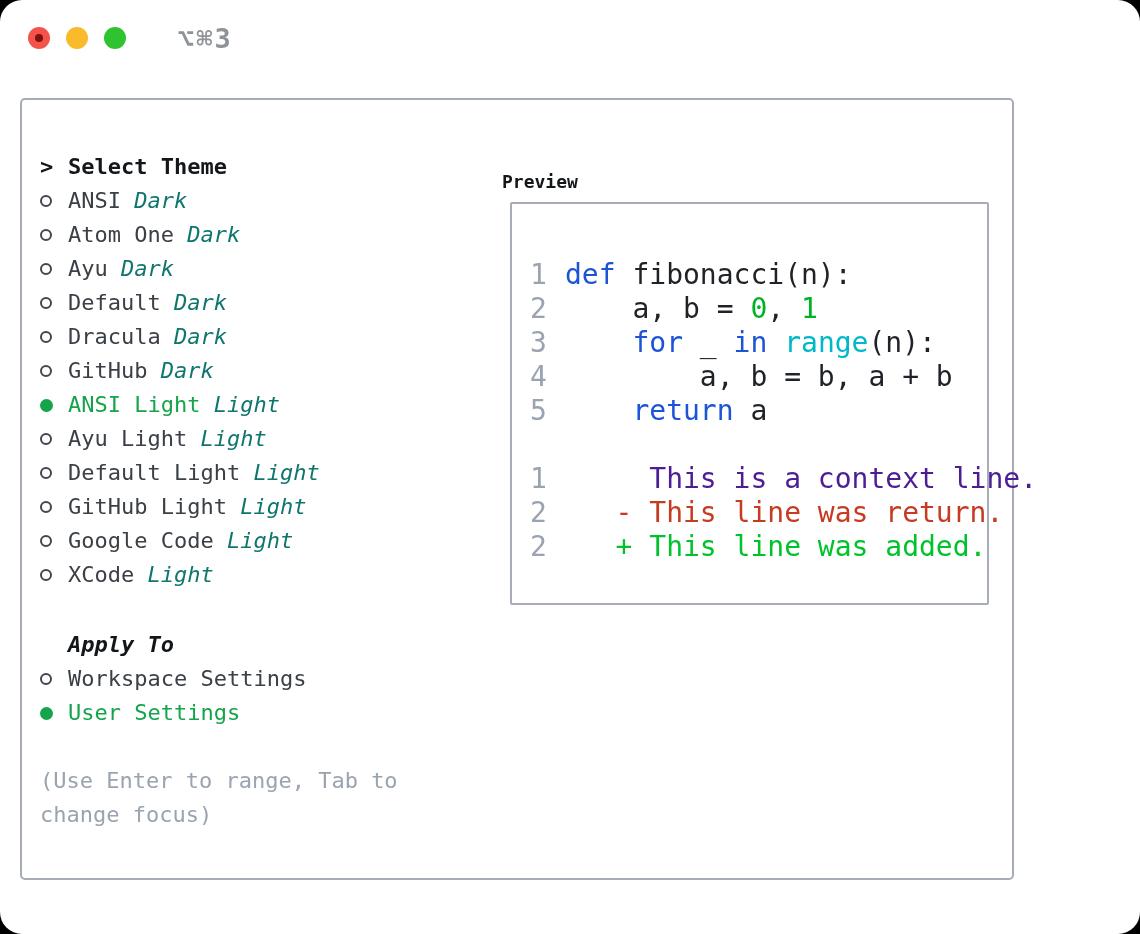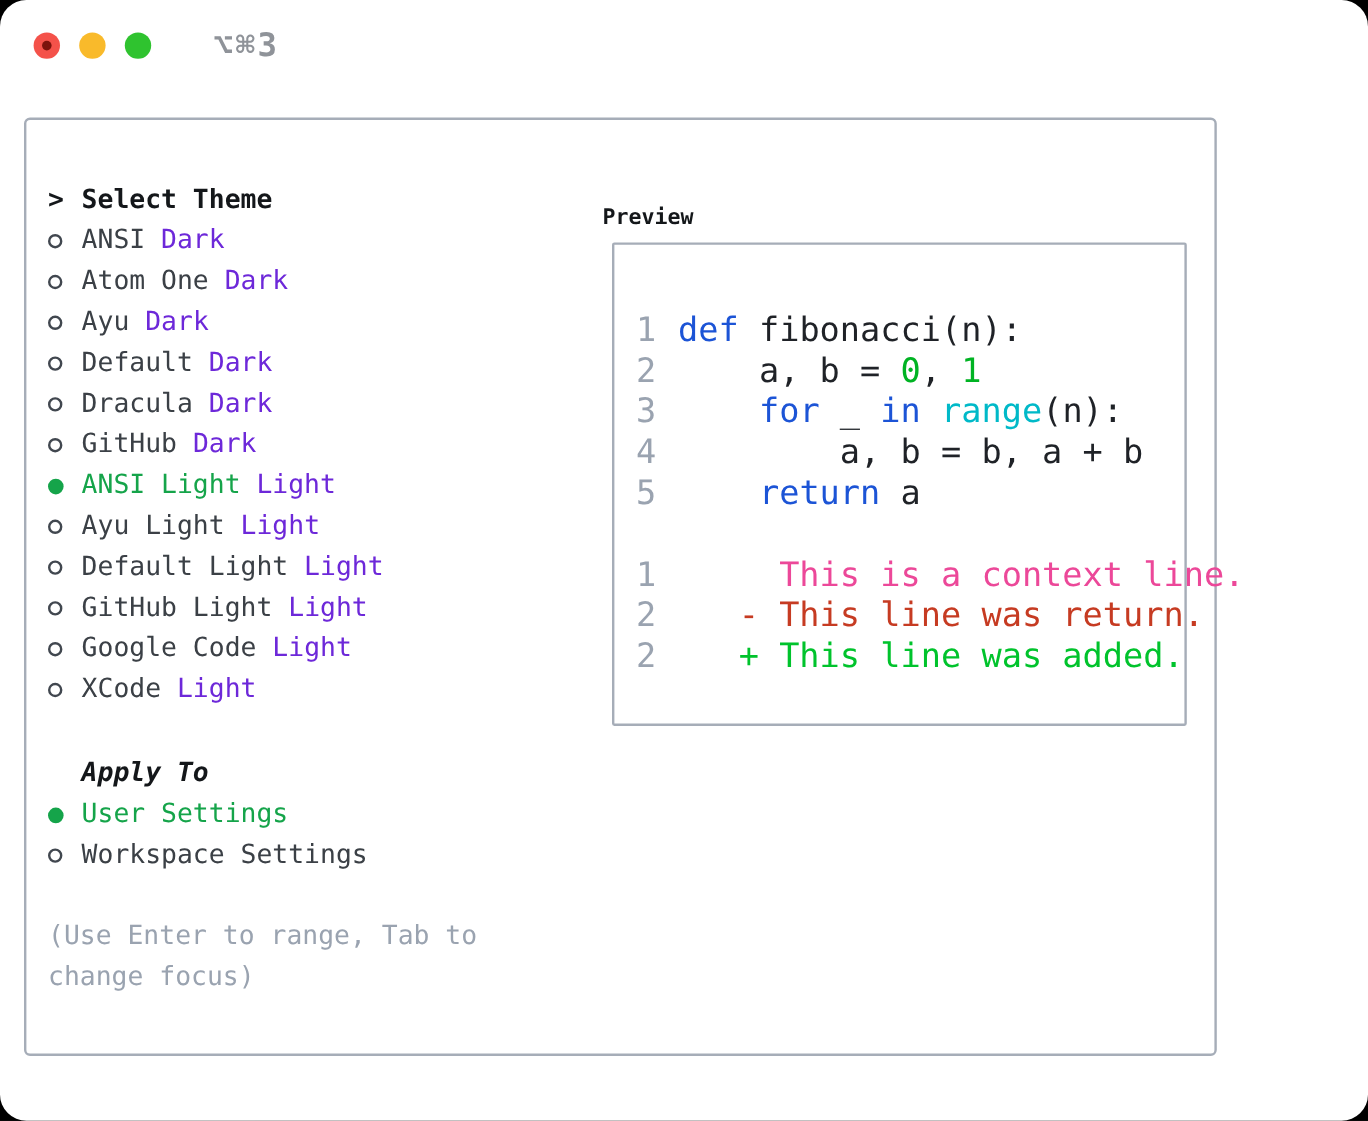--- a/index.html
+++ b/index.html
@@ -22,21 +22,21 @@
   }
   .leftcol{position:absolute;left:18px;top:50px;font-size:22px;line-height:34px;}
   .row{display:flex;align-items:center;height:34px;white-space:pre;}
   .iconcol{width:28px;display:flex;align-items:center;}
   .prompt{font-weight:bold;color:#14171a;}
   .radio{width:12px;height:12px;border-radius:50%;border:2px solid #41474f;box-sizing:border-box;background:transparent;}
   .radio.sel{border:none;width:13px;height:13px;background:#15a44a;}
   .h-title{font-weight:bold;color:#14171a;}
   .t-name{color:#3b4046;}
   .t-name.sel{color:#15a44a;}
-  .t-tag{color:#6d28d9;}
+  .t-tag{color:#0f766e;font-style:italic;}
   .applyhdr{margin-top:36px;font-style:italic;}
   .help{margin-top:34px;width:402px;color:#9aa3b0;white-space:normal;}
   
   .previewhdr{position:absolute;left:480px;top:64px;height:34px;display:flex;align-items:center;
     font-size:18px;font-weight:bold;color:#14171a;}
   .previewbox{
     position:absolute;left:488px;top:102px;width:479px;height:403px;
     border:2px solid #a6adb8;border-radius:2px;box-sizing:border-box;background:#fff;
   }
   .code{padding:54px 0 0 18px;font-size:28px;line-height:34px;}
@@ -77,37 +77,37 @@
           <div class="row"><span class="iconcol"><span class="radio"></span></span><span class="t-name">Google Code</span><span class="t-tag"> Light</span></div>
           <div class="row"><span class="iconcol"><span class="radio"></span></span><span class="t-name">XCode</span><span class="t-tag"> Light</span></div>
         </div>
 
       <div class="row applyhdr">
         <span class="iconcol"></span>
         <span class="h-title">Apply To</span>
       </div>
 
       <div id="apply-list">
+          <div class="row"><span class="iconcol"><span class="radio"></span></span><span class="t-name">Workspace Settings</span></div>
           <div class="row"><span class="iconcol"><span class="radio sel"></span></span><span class="t-name sel">User Settings</span></div>
-          <div class="row"><span class="iconcol"><span class="radio"></span></span><span class="t-name">Workspace Settings</span></div>
         </div>
 
       <div class="help">(Use Enter to range, Tab to change focus)</div>
     </div>
 
     <div class="previewhdr">Preview</div>
 
     <div class="previewbox">
       <div class="code" id="code">
           <div class="codeline"><span class="lnum" style="color: rgb(154, 163, 176);">1</span><span style="color: rgb(28, 84, 214);">def</span><span style="color: rgb(31, 34, 39);"> fibonacci(n):</span></div>
           <div class="codeline"><span class="lnum" style="color: rgb(154, 163, 176);">2</span><span style="color: rgb(31, 34, 39);">    a, b = </span><span style="color: rgb(0, 179, 35);">0</span><span style="color: rgb(31, 34, 39);">, </span><span style="color: rgb(0, 179, 35);">1</span></div>
           <div class="codeline"><span class="lnum" style="color: rgb(154, 163, 176);">3</span><span style="color: rgb(31, 34, 39);">    </span><span style="color: rgb(28, 84, 214);">for</span><span style="color: rgb(31, 34, 39);"> _ </span><span style="color: rgb(28, 84, 214);">in</span><span style="color: rgb(31, 34, 39);"> </span><span style="color: rgb(0, 185, 200);">range</span><span style="color: rgb(31, 34, 39);">(n):</span></div>
           <div class="codeline"><span class="lnum" style="color: rgb(154, 163, 176);">4</span><span style="color: rgb(31, 34, 39);">        a, b = b, a + b</span></div>
           <div class="codeline"><span class="lnum" style="color: rgb(154, 163, 176);">5</span><span style="color: rgb(31, 34, 39);">    </span><span style="color: rgb(28, 84, 214);">return</span><span style="color: rgb(31, 34, 39);"> a</span></div>
           <div class="codeline"><span class="lnum" style="color: rgb(154, 163, 176);"></span></div>
-          <div class="codeline"><span class="lnum" style="color: rgb(154, 163, 176);">1</span><span style="color: #ec4899;">     This is a context line.</span></div>
+          <div class="codeline"><span class="lnum" style="color: rgb(154, 163, 176);">1</span><span style="color: #4c1d95;">     This is a context line.</span></div>
           <div class="codeline"><span class="lnum" style="color: rgb(154, 163, 176);">2</span><span style="color: rgb(198, 59, 34);">   - This line was return.</span></div>
           <div class="codeline"><span class="lnum" style="color: rgb(154, 163, 176);">2</span><span style="color: rgb(0, 195, 44);">   + This line was added.</span></div>
         </div>
     </div>
 
   </div>
 </div>
 
 </body></html>

